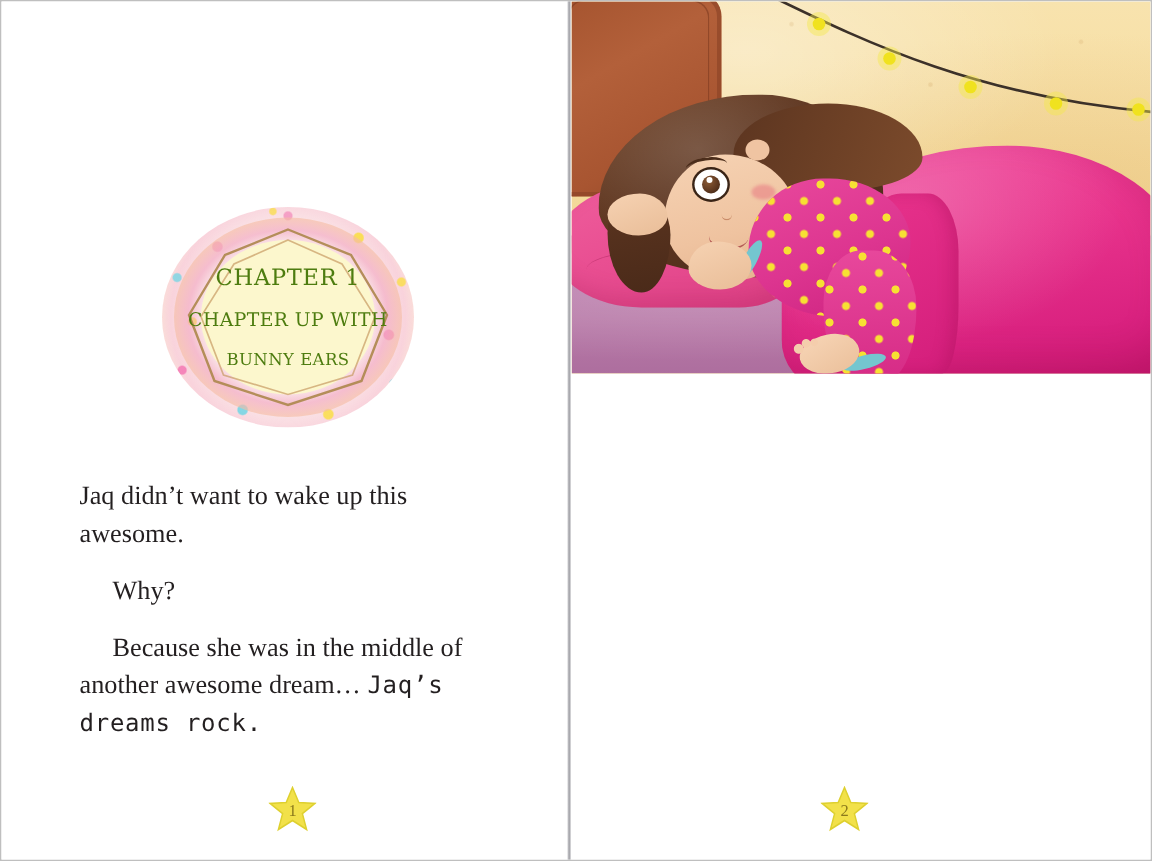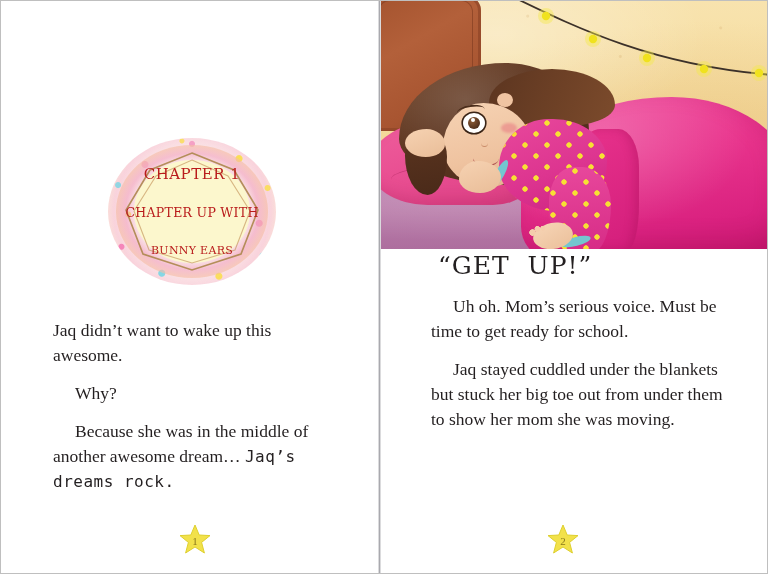--- a/index.html
+++ b/index.html
@@ -90,23 +90,23 @@
     border-radius: 50%;
     background: #fcf7cd;
   }
   #badge-text {
     position: absolute;
     left: 0; top: 0; right: 0; bottom: 0;
     display: flex;
     flex-direction: column;
     align-items: center;
     justify-content: center;
-    gap: 25px;
+    gap: 14px;
     font-family: "DejaVu Serif", "Liberation Serif", serif;
-    color: #b91c1c;
+    color: #4d7c0f;
     text-align: center;
     line-height: 1;
   }
   #badge-chapter { font-size: 15px; letter-spacing: .5px; }
   #badge-line1 { font-size: 12.5px; letter-spacing: .3px; }
   #badge-line2 { font-size: 11px; letter-spacing: .3px; }
 
   
   .body-text {
     position: absolute;
@@ -515,26 +515,21 @@
       <div class="ill-cuff" id="cuff-a"></div>
       <div class="ill-cuff" id="cuff-b"></div>
 
       <div class="ill-hand2"></div>
       <div class="ill-hand"></div>
 
       <div class="ill-foot"></div>
       <div class="ill-toes"></div>
     </div>
 
-    <div id="shout-heading">“GET  UP!”</div>
-
-    <div class="body-text" id="right-body">
-      <p class="para indent">Uh oh. Mom’s serious voice. Must be time to get ready for school.</p>
-      <p class="para indent">Jaq stayed cuddled under the blankets but stuck her big toe out from under them to show her mom she was moving.</p>
-    </div>
+
 
     <div class="page-star" id="star-right">
       <svg viewBox="0 0 32 31" aria-hidden="true">
         <polygon points="16,1 20.2,11 31,11.6 22.6,18.4 25.4,29 16,23 6.6,29 9.4,18.4 1,11.6 11.8,11" fill="#f2e14a" stroke="#ded02f" stroke-width="1"></polygon>
       </svg>
       <span class="num">2</span>
     </div>
   </div>
 
 </div>

